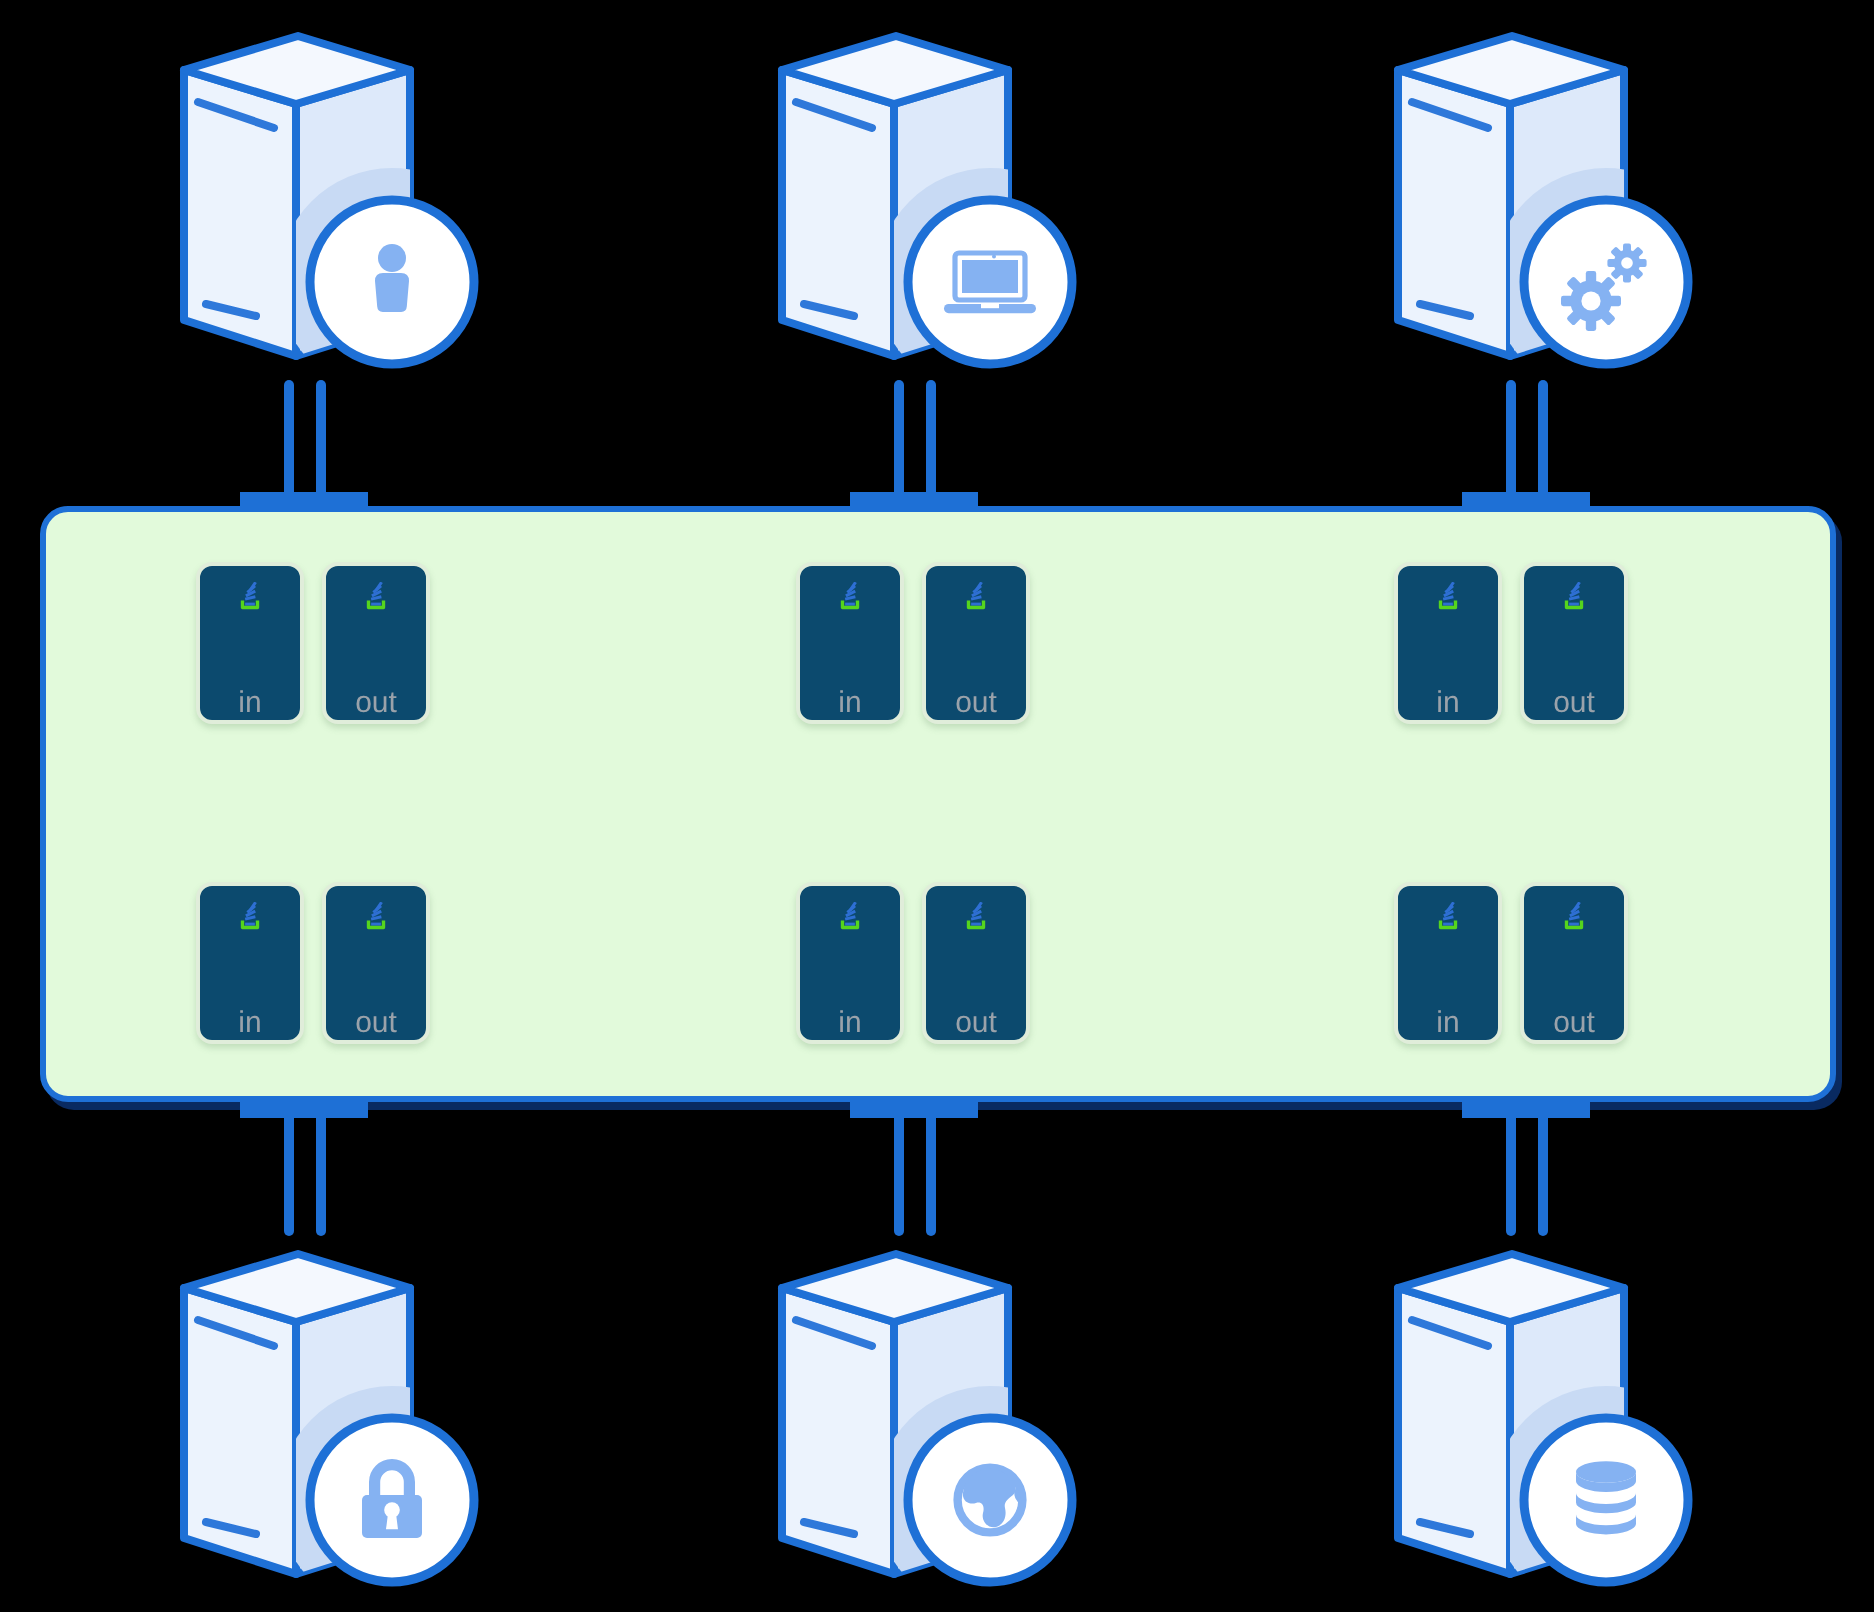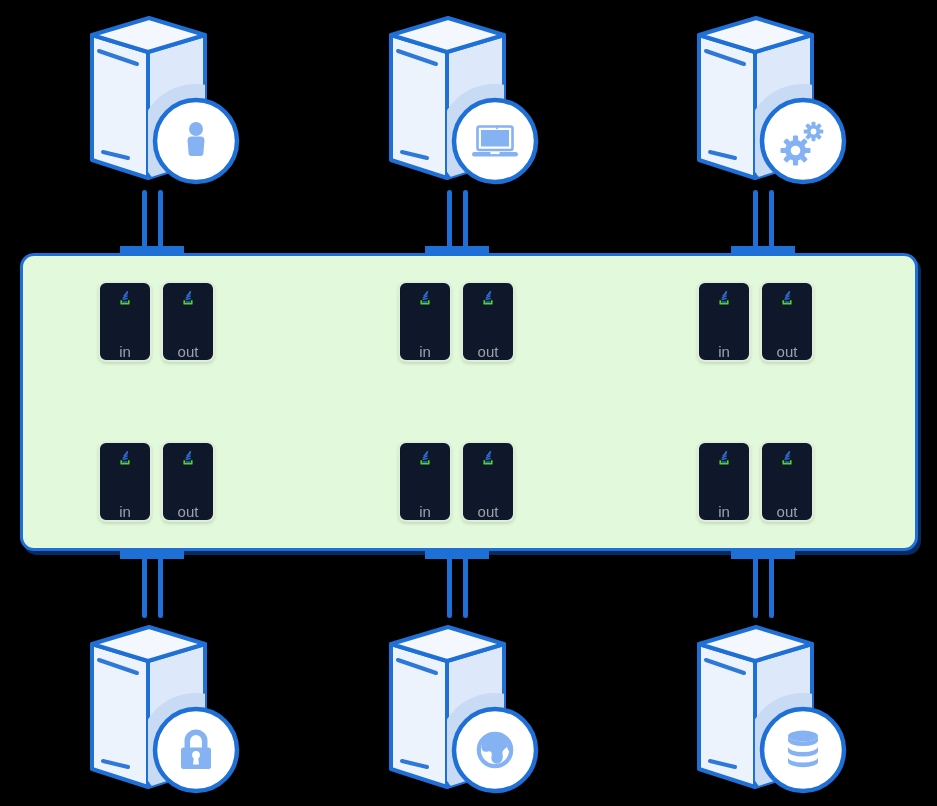--- a/index.html
+++ b/index.html
@@ -19,21 +19,21 @@
   .vline.vbot { top:558px; height:60px; border-radius:0 0 3px 3px; }
   .hbar { position:absolute; width:64px; height:10px; background:#1e70d6; }
   .hbar.htop { top:246px; }
   .hbar.hbot { top:549px; }
   
   svg.server { position:absolute; overflow:visible; }
   
   .qgroup { position:absolute; display:flex; gap:9px; }
   .qcard {
     width:54px; height:81px; box-sizing:border-box;
-    background:#0f172a; border:2px solid #e0edda; border-radius:8px;
+    background:#0c4a6e; border:2px solid #e0edda; border-radius:8px;
     box-shadow:0 2px 3px rgba(110,150,110,0.28);
     display:flex; flex-direction:column; align-items:center; padding-top:8px;gap:36px;
   }
   .qcard svg { width:34px; height:40px; display:block; }
   .qlabel { font-size:15px; line-height:16px; color:#9aa2aa; margin-top:2px; }
 </style>
 </head>
 <body>
 
 <div class="stage">

